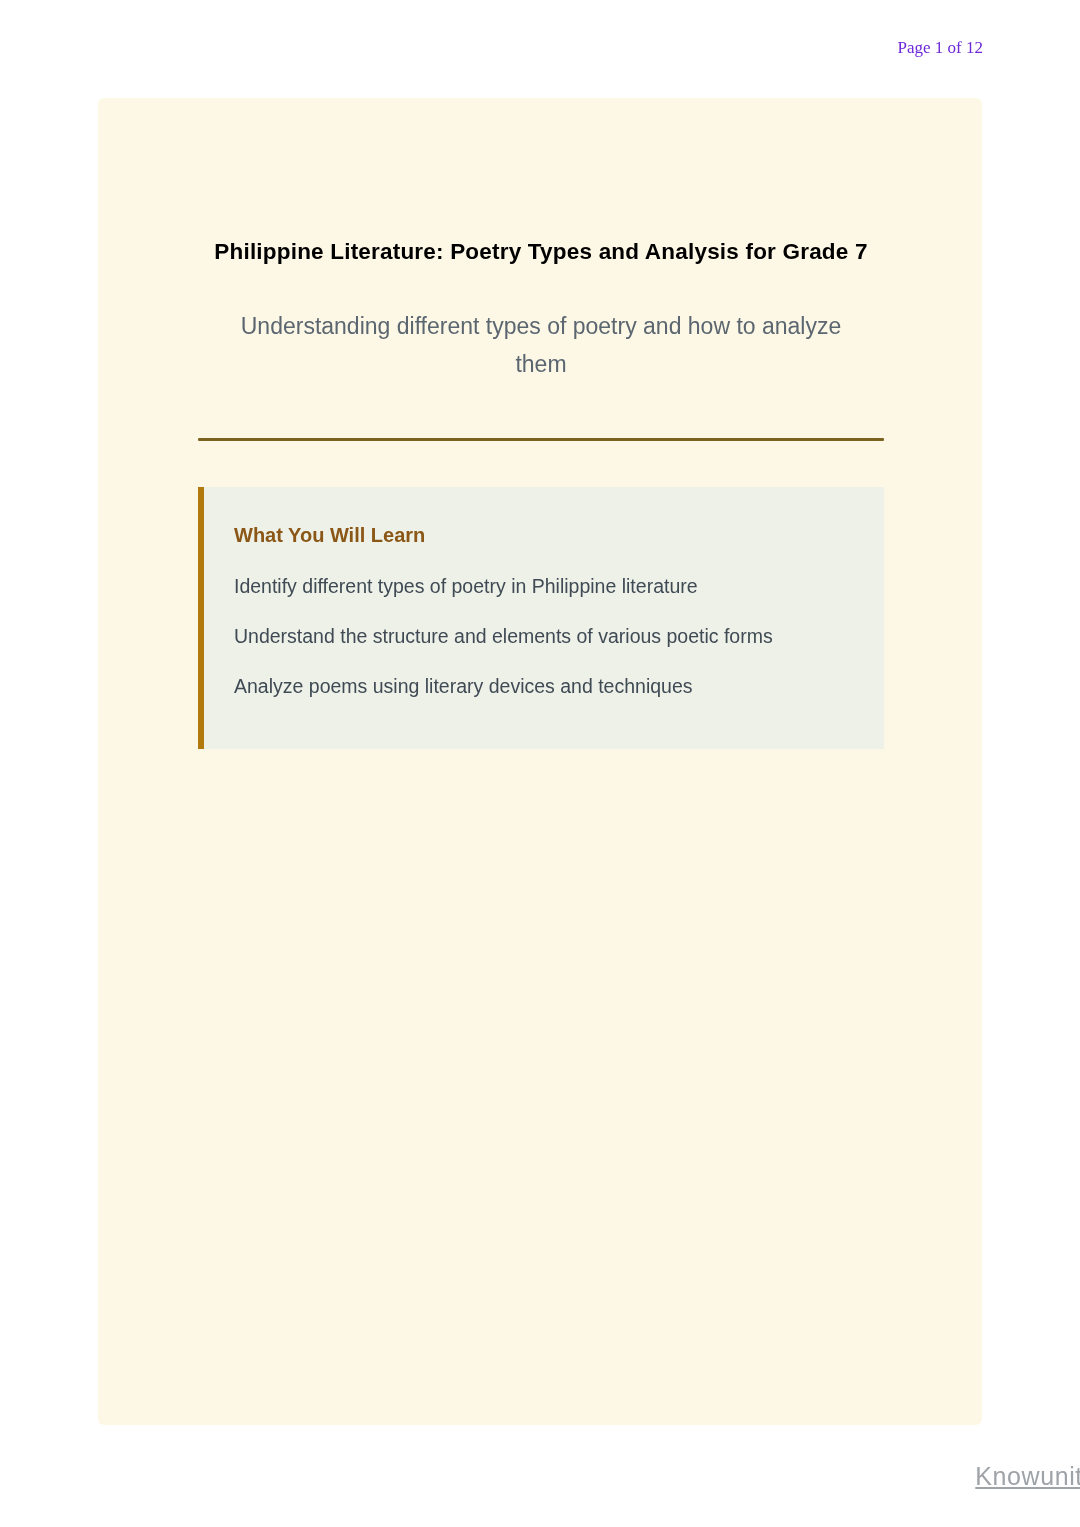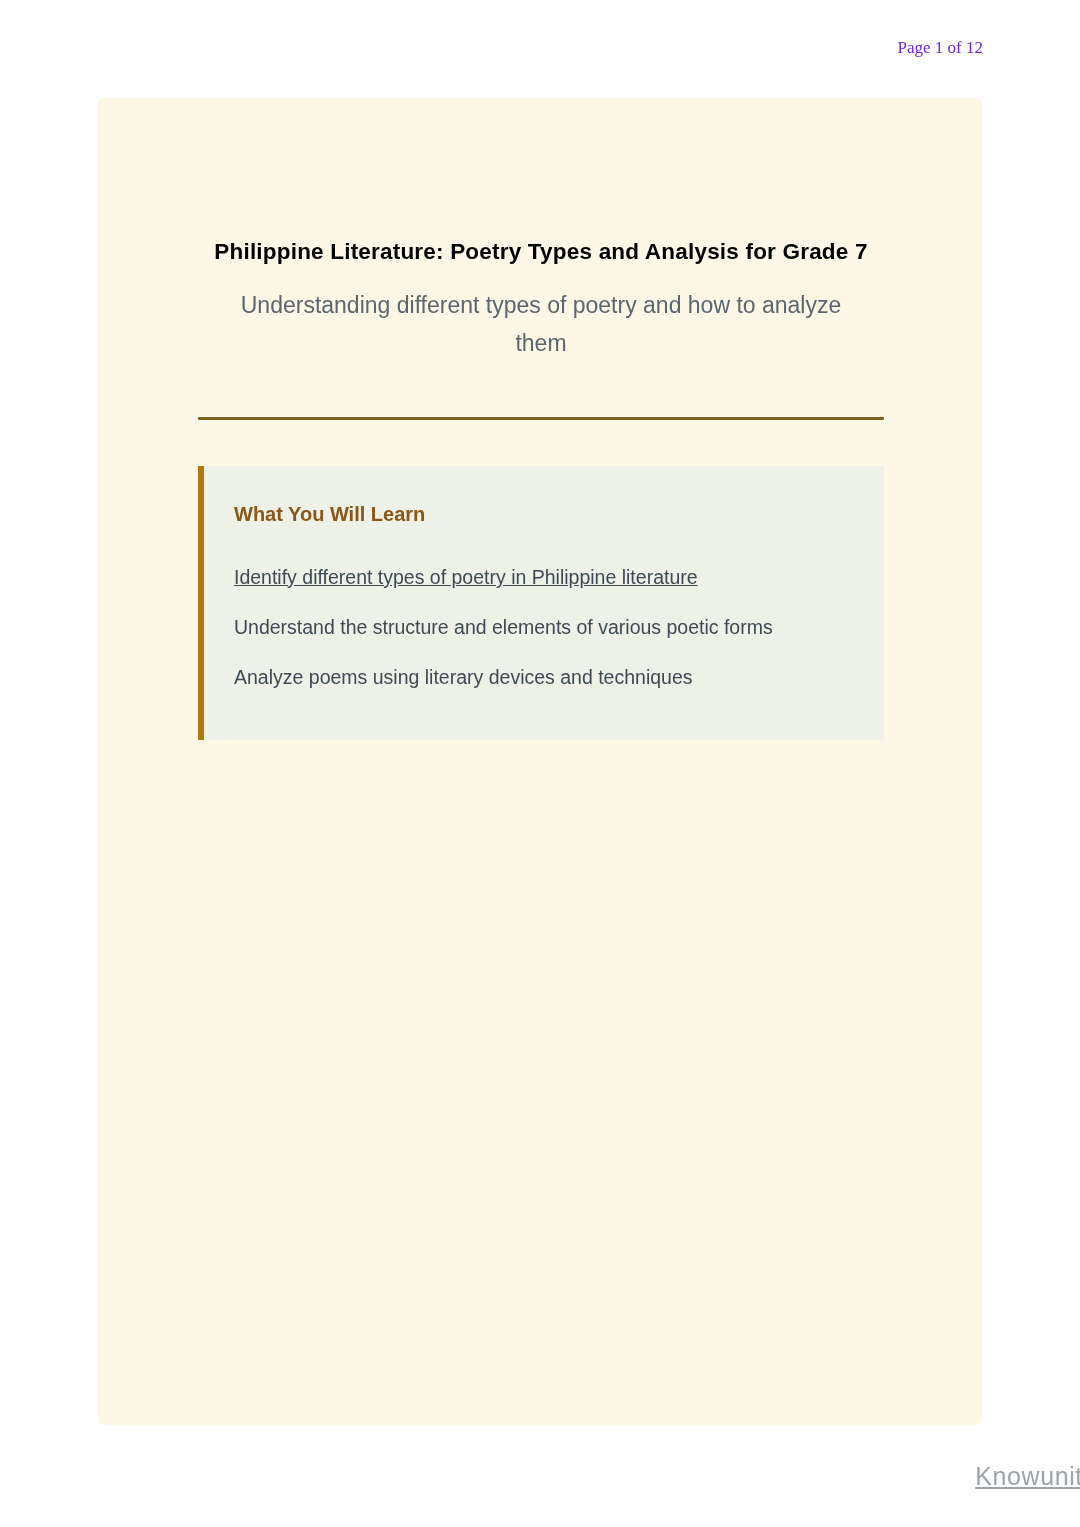--- a/index.html
+++ b/index.html
@@ -31,21 +31,21 @@
   }
   .doc-title {
     text-align: center;
     font-weight: bold;
     font-size: 22.5px;
     line-height: 30px;
     color: #000000;
     letter-spacing: 0.2px;
   }
   .doc-subtitle {
-    margin-top: 19px;
+    margin-top: 40px;
     text-align: center;
     font-size: 23px;
     line-height: 38px;
     color: #5b6670;
     padding: 0 40px;
   }
   .divider {
     margin-top: 55px;
     height: 3px;
     background: #7c6420;
@@ -63,21 +63,21 @@
     font-weight: bold;
     line-height: 24px;
     color: #8a5716;
   }
   .learn-item {
     margin-top: 28px;
     font-size: 19.5px;
     line-height: 22px;
     color: #3f4a54;
   }
-  .learn-item:first-child { margin-top: 40px; text-decoration: underline; }
+  .learn-item:first-child { margin-top: 28px; }
   .footer-brand {
     position: absolute;
     top: 1462px;
     left: 16px;
     width: 100%;
     text-align: right;
     font-size: 25px;
     color: #9ea3a8;
     letter-spacing: 0.6px;
     text-decoration: underline;

